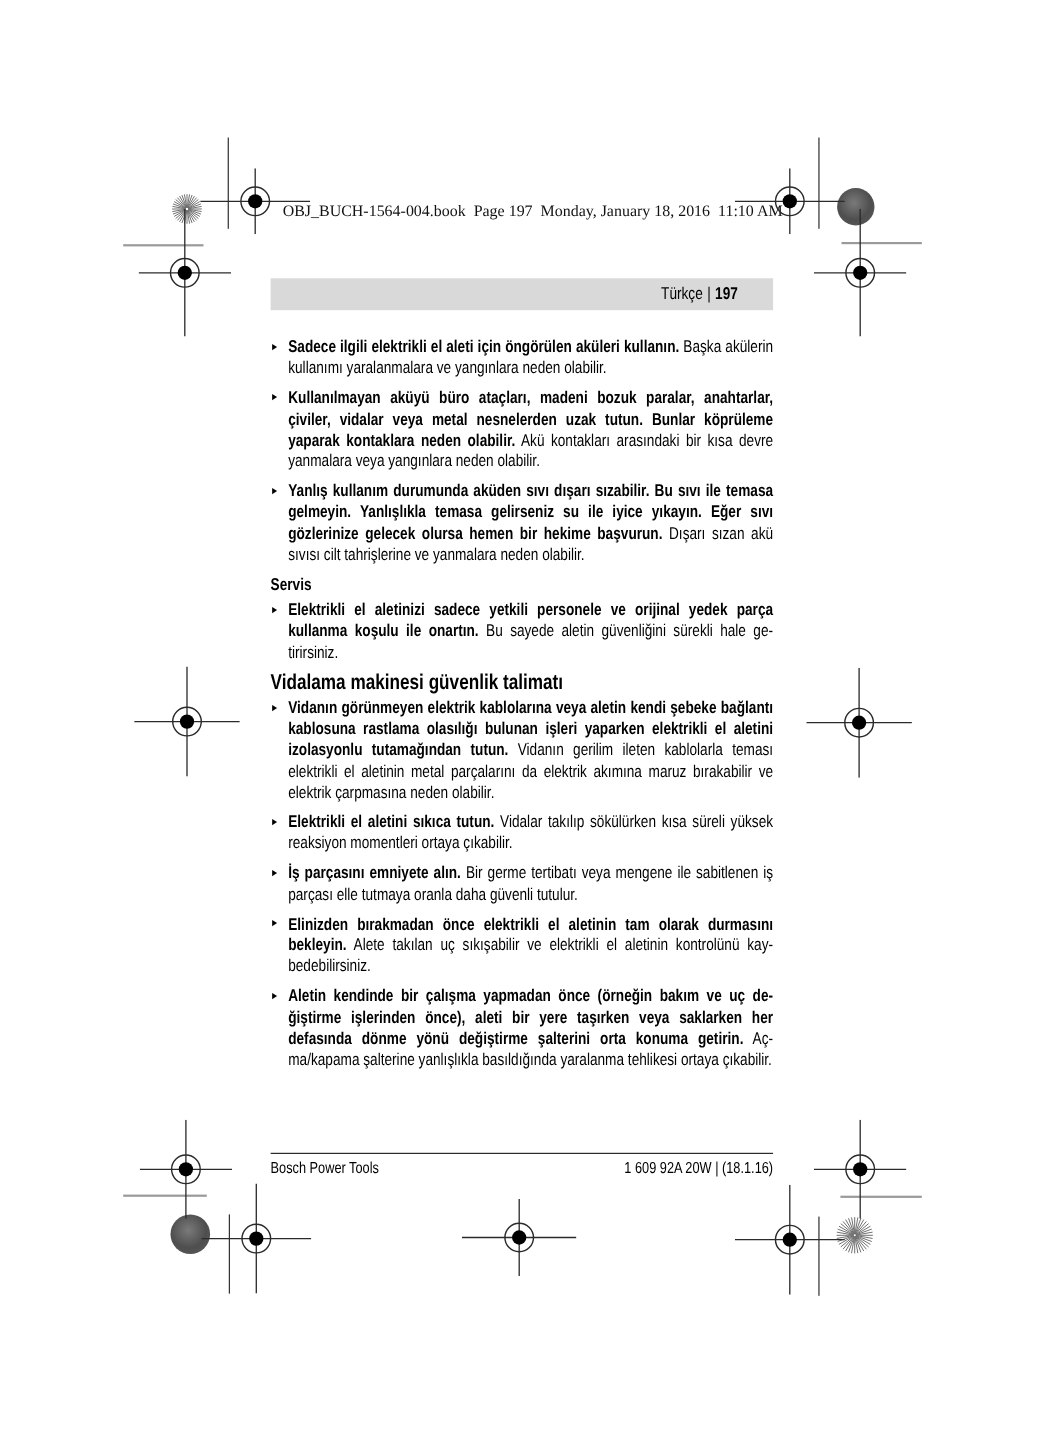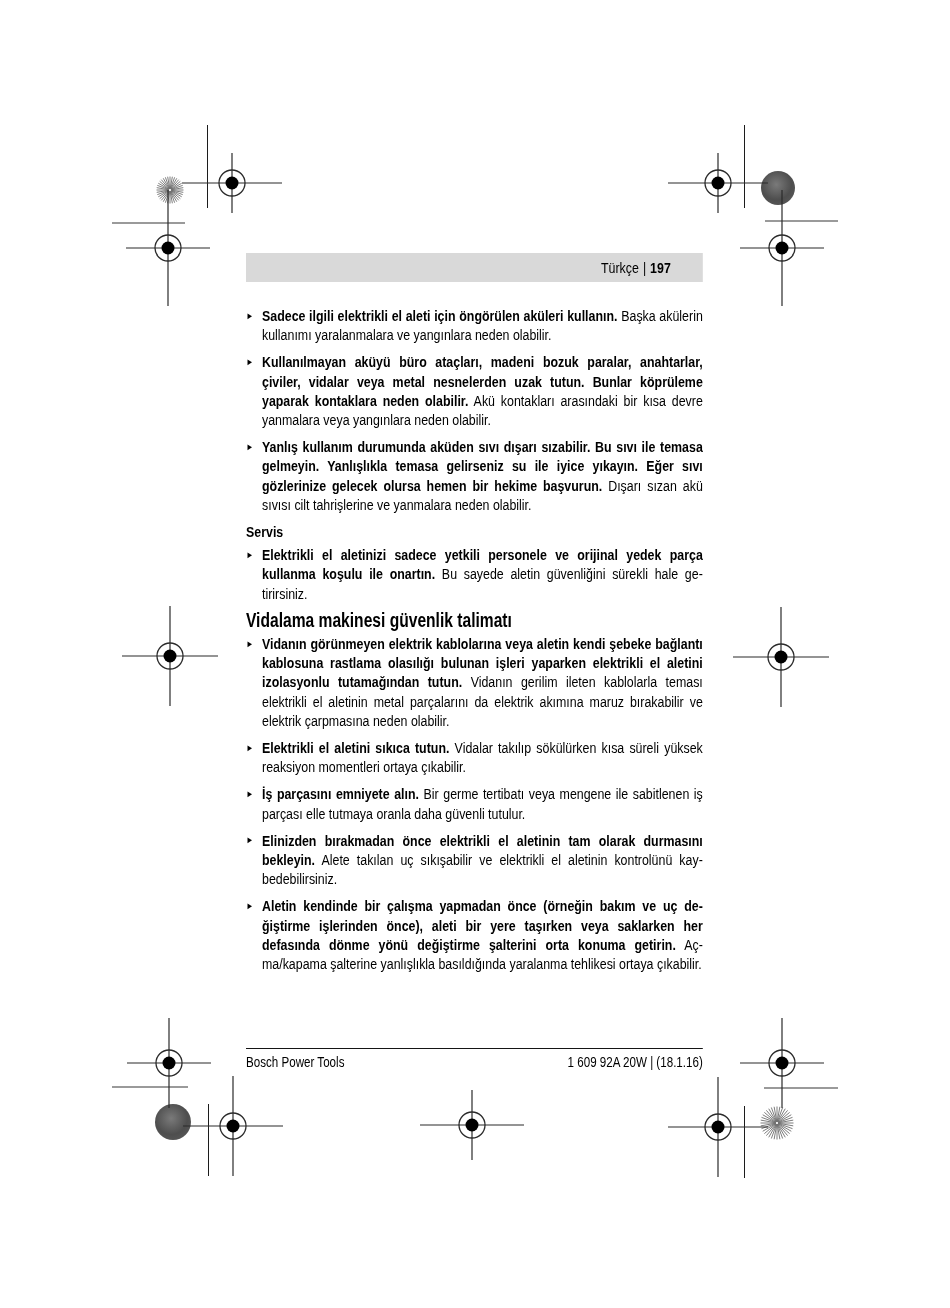--- a/index.html
+++ b/index.html
@@ -196,20 +196,21 @@
         <circle cx="50" cy="50" r="13" fill="none" stroke="#2b2b2b" stroke-width="1.3"></circle>
         <circle cx="50" cy="50" r="6.5" fill="#000"></circle>
       </svg></div>
   <div class="regmark" style="left:420px; top:1090px; width:104px; height:70px;"><svg width="104" height="70" xmlns="http://www.w3.org/2000/svg">
         <line x1="0" y1="35" x2="104" y2="35" stroke="#2b2b2b" stroke-width="1.2"></line>
         <line x1="52" y1="0" x2="52" y2="70" stroke="#2b2b2b" stroke-width="1.2"></line>
         <circle cx="52" cy="35" r="13" fill="none" stroke="#2b2b2b" stroke-width="1.3"></circle>
         <circle cx="52" cy="35" r="6.5" fill="#000"></circle>
       </svg></div>
 
+  <div class="bookstamp">OBJ_BUCH-1564-004.book  Page 197  Monday, January 18, 2016  11:10 AM</div>
 
   <div class="col">
 
     <div class="banner"><span>Türkçe</span><span class="sep">|</span><b>197</b></div>
 
     <ul class="bullets">
       <li>
         <span class="marker">►</span>
         <b>Sadece ilgili elektrikli el aleti için öngörülen aküleri kullanın.</b>
         <span>Başka akülerin kullanımı yaralanmalara ve yangınlara neden olabilir.</span>

